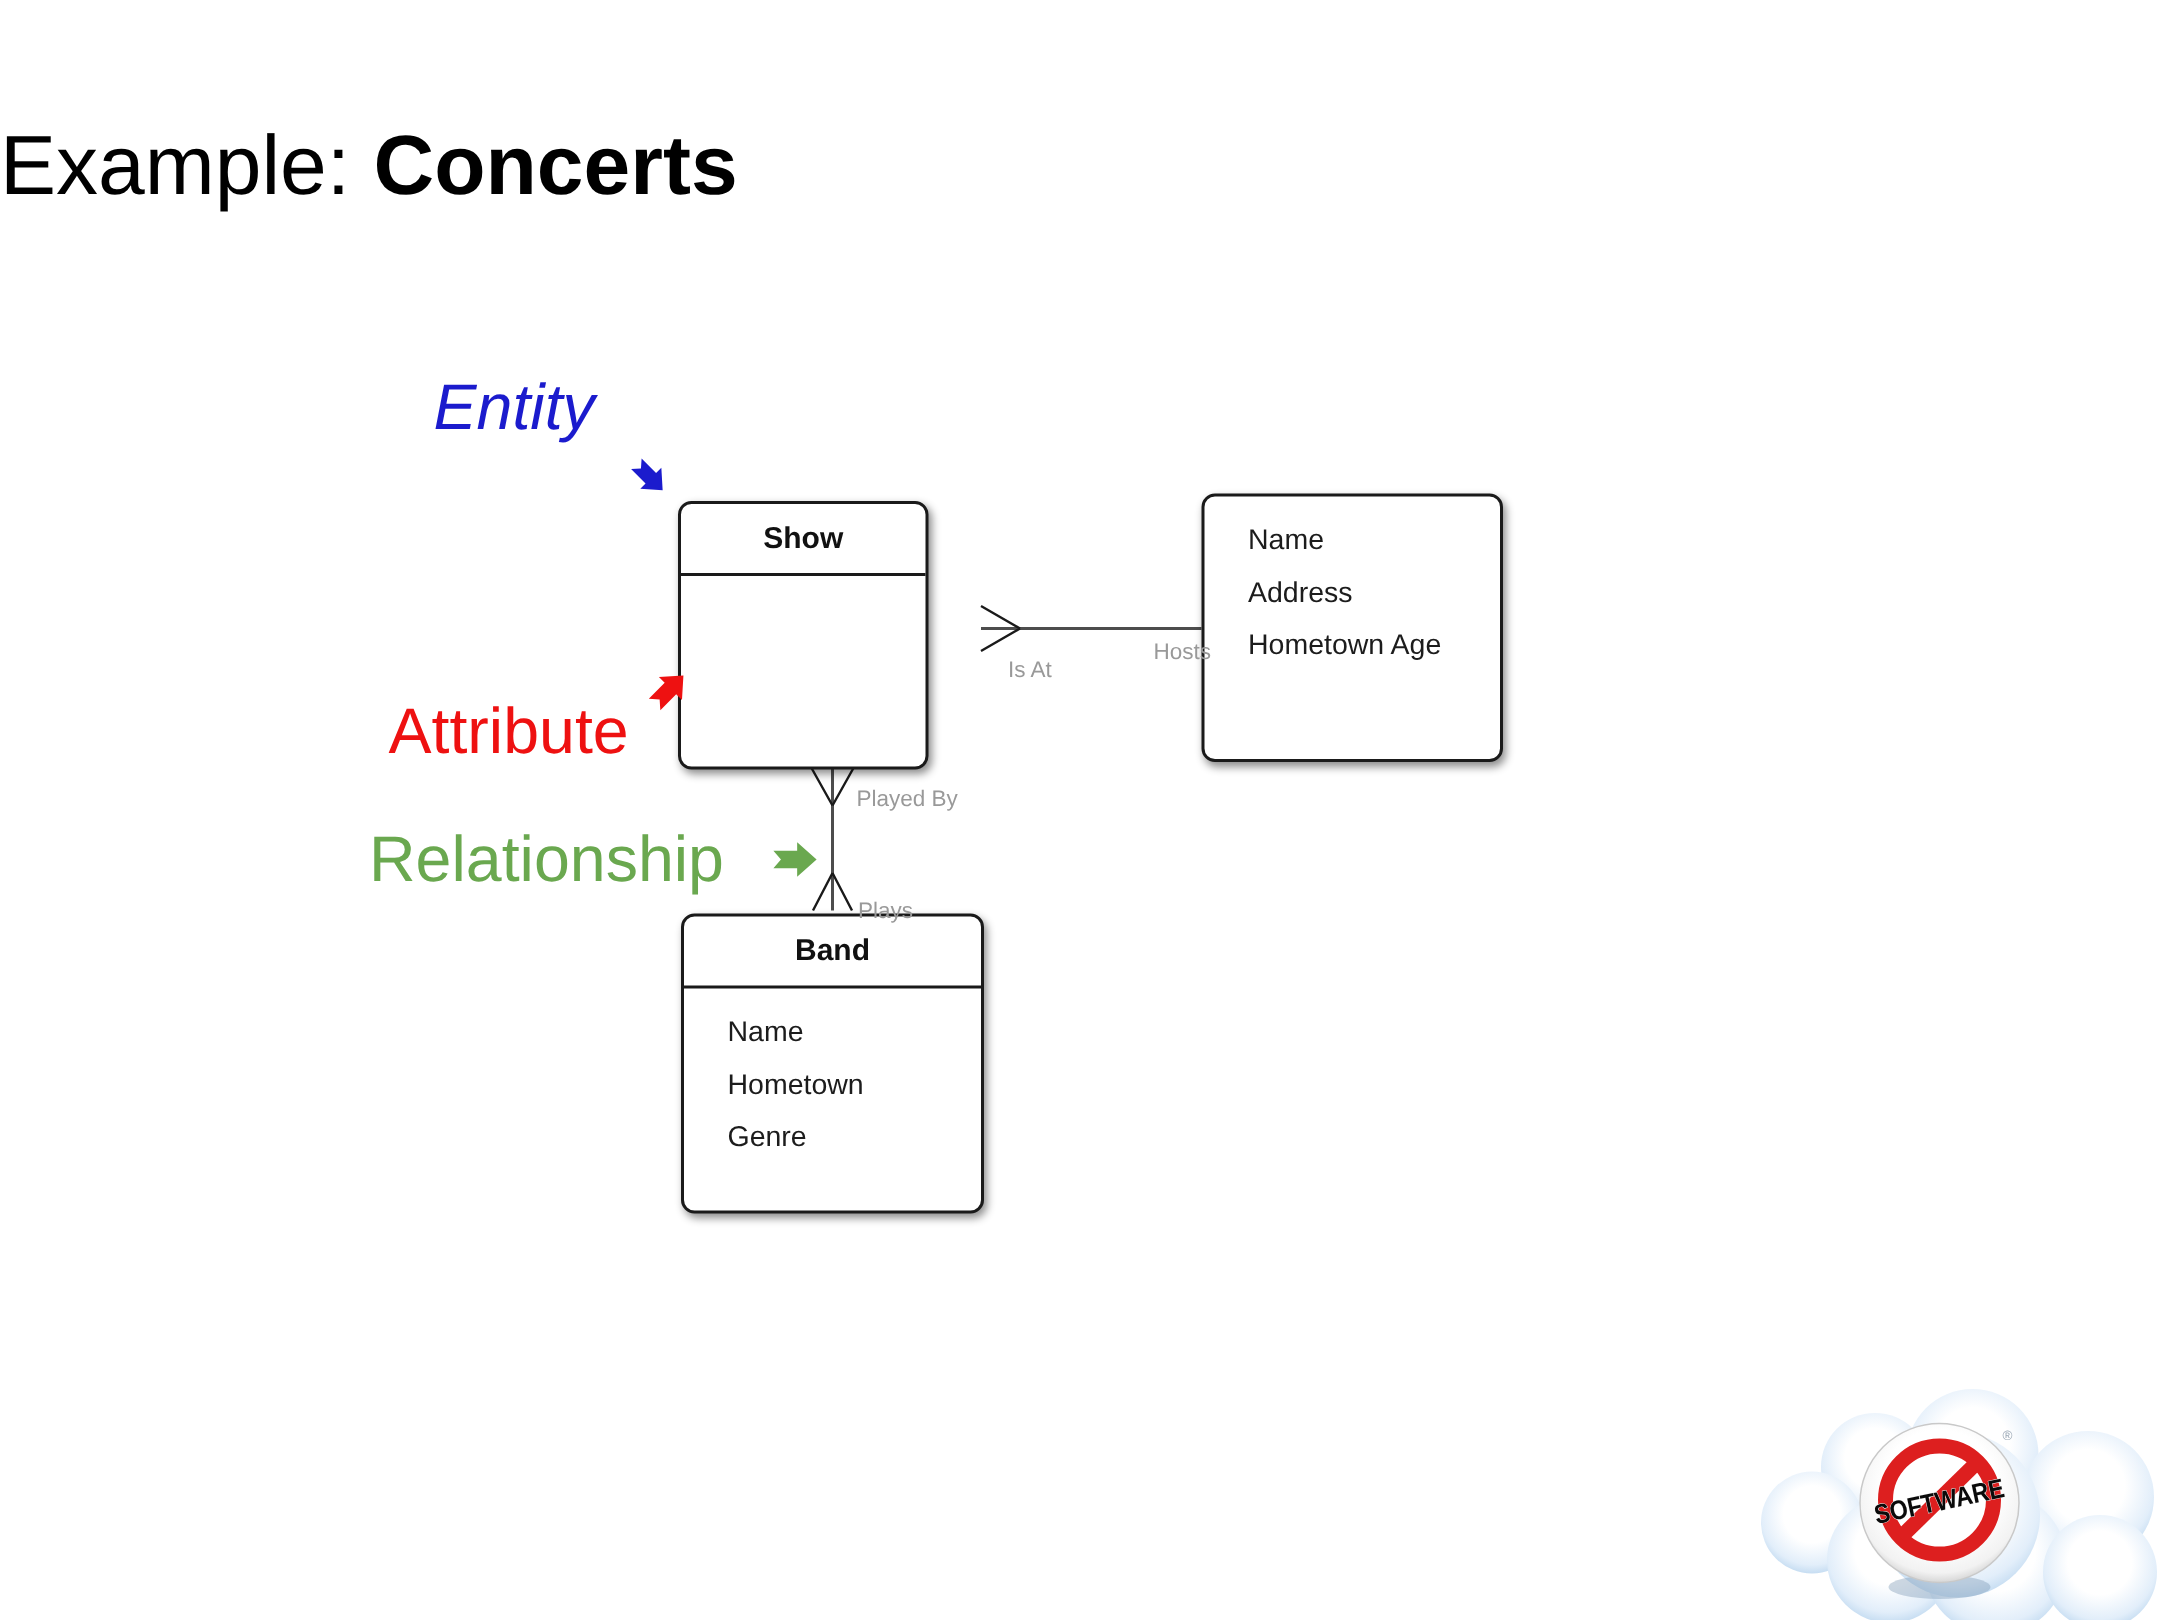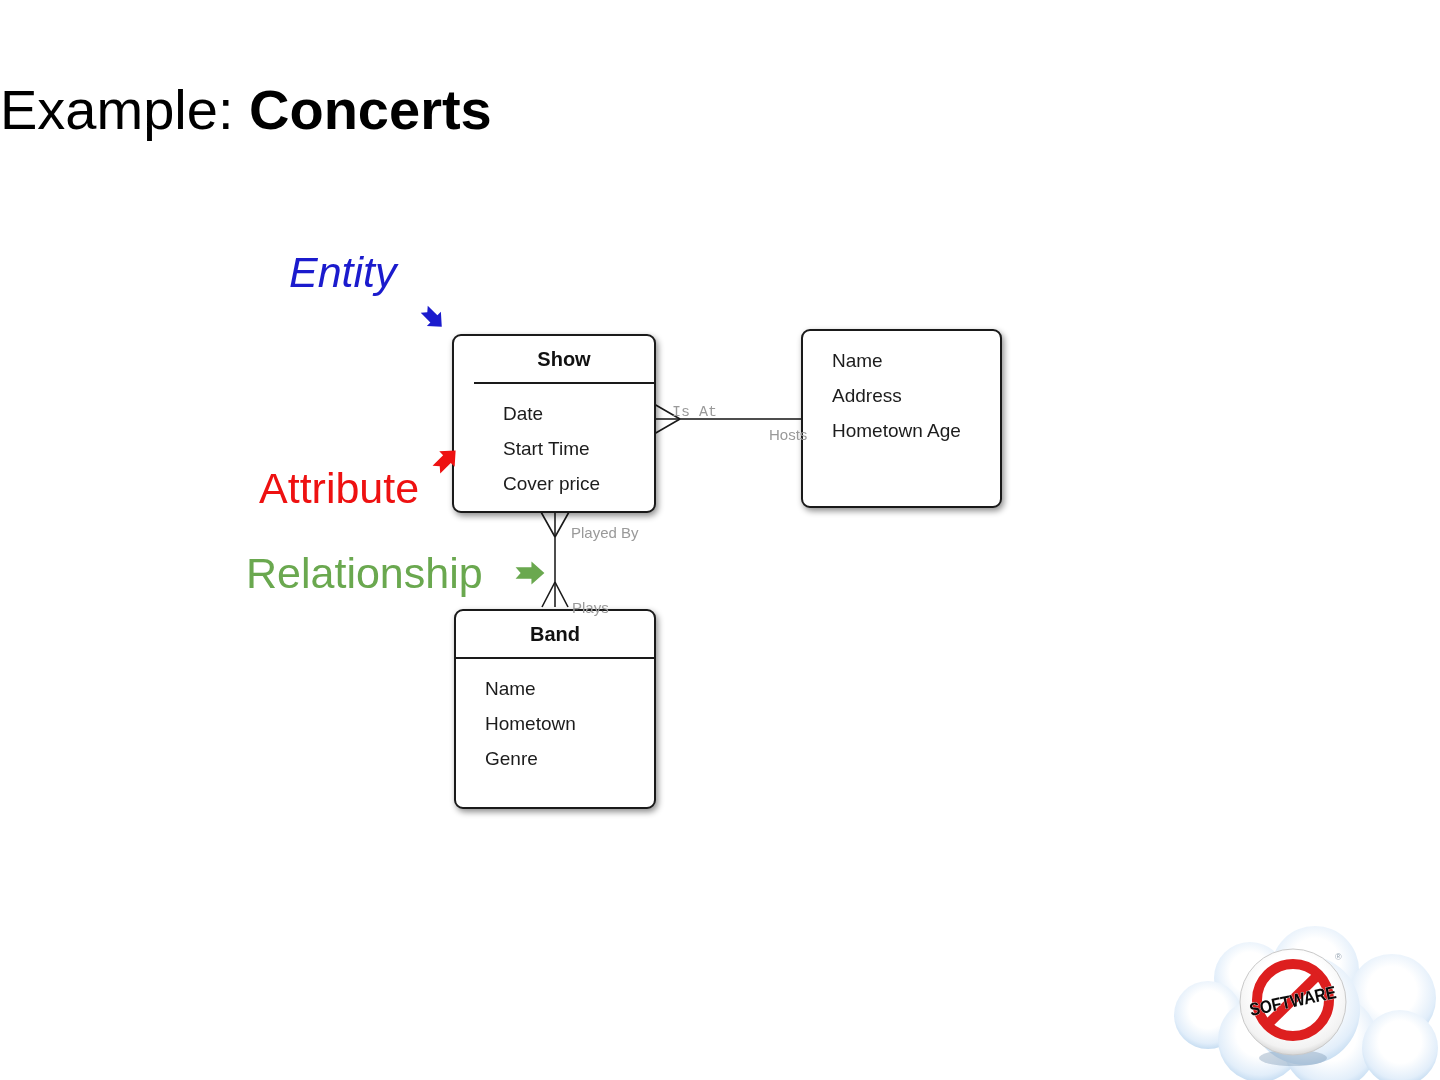--- a/index.html
+++ b/index.html
@@ -30,21 +30,21 @@
 
   
   .entity-box {
     position: absolute;
     background: #ffffff;
     border: 2px solid #1a1a1a;
     border-radius: 9px;
     box-shadow: 2px 3px 6px rgba(0,0,0,0.45);
     box-sizing: border-box;
   }
-  .box-show  { left: 452px; top: 334px; width: 204px; height: 179px; padding-left: 20px; }
+  .box-show  { left: 452px; top: 334px; width: 167px; height: 179px; }
   .box-venue { left: 801px; top: 329px; width: 201px; height: 179px; }
   .box-band  { left: 454px; top: 609px; width: 202px; height: 200px; }
 
   .entity-header {
     height: 46px;
     border-bottom: 2px solid #1a1a1a;
     display: flex;
     align-items: center;
     justify-content: center;
     font-size: 20px;
@@ -70,21 +70,21 @@
   .conn { stroke: #4d4d4d; stroke-width: 2; fill: none; }
   .crow { stroke: #1a1a1a; stroke-width: 1.6; fill: none; }
 
   
   .rel-label {
     position: absolute;
     font-size: 15px;
     color: #999999;
     white-space: nowrap;
   }
-  .lbl-isat   { left: 672px; top: 404px; font-family: Liberation Mono, monospace; }
+  .lbl-isat   { left: 672px; top: 438px; }
   .lbl-hosts  { left: 769px; top: 426px; }
   .lbl-played { left: 571px; top: 524px; }
   .lbl-plays  { left: 572px; top: 579px; margin-top: 20px; }
 
   
   .callout {
     position: absolute;
     font-size: 43px;
     line-height: 1.05;
     white-space: nowrap;
@@ -122,25 +122,20 @@
     </g>
     <g>
       <line class="conn" x1="555" y1="512" x2="555" y2="607"></line>
       <path class="crow" d="M541,512 L555,537 M569,512 L555,537"></path>
       <path class="crow" d="M542,607 L555,582 M568,607 L555,582"></path>
     </g>
   </svg>
 
   <div class="entity-box box-show">
     <div class="entity-header">Show</div>
-    <div class="entity-body">
-      <div class="entity-attr">Date</div>
-      <div class="entity-attr">Start Time</div>
-      <div class="entity-attr">Cover price</div>
-    </div>
   </div>
 
   <div class="entity-box box-venue">
     <div class="entity-body">
       <div class="entity-attr">Name</div>
       <div class="entity-attr">Address</div>
       <div class="entity-attr">Hometown Age</div>
     </div>
   </div>
 

